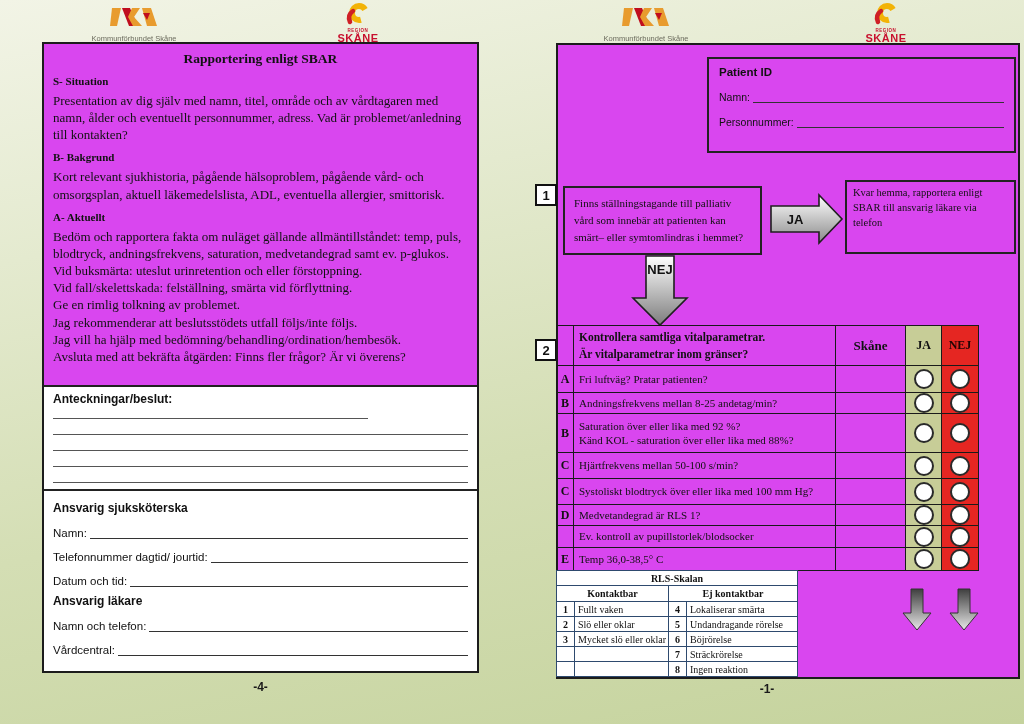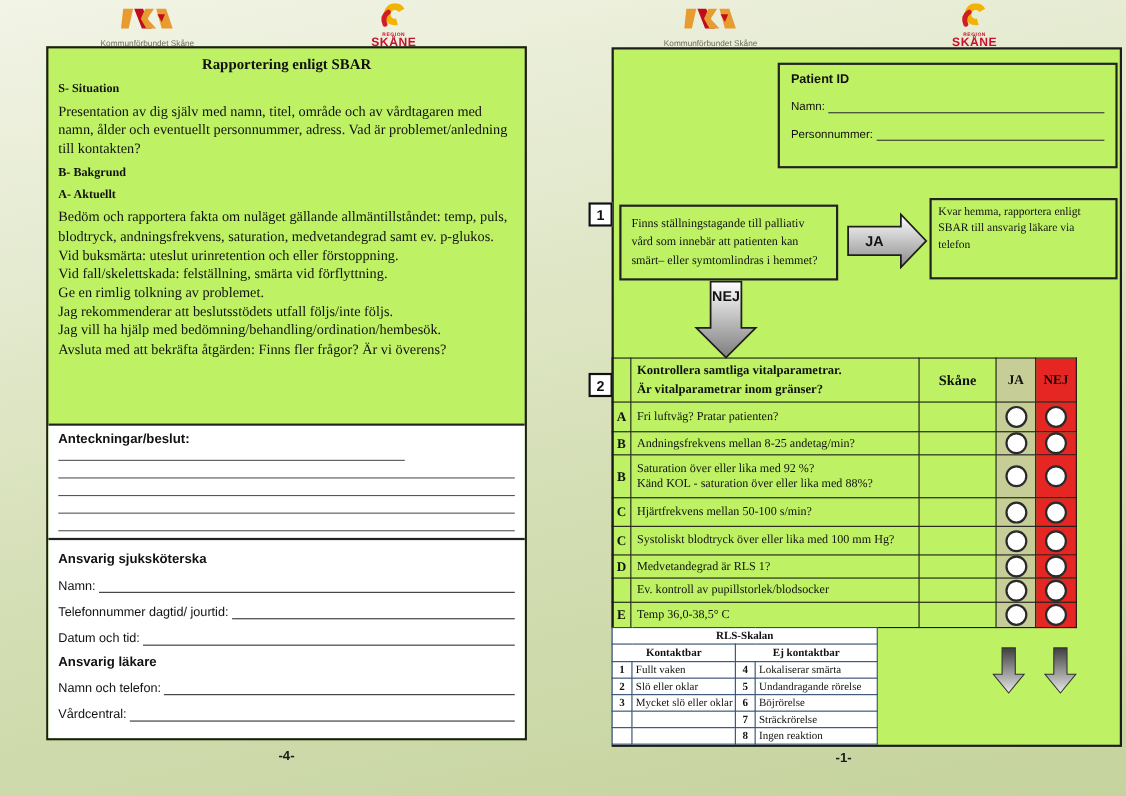--- a/index.html
+++ b/index.html
@@ -1,21 +1,21 @@
 <!DOCTYPE html>
 <html><head>
 <meta charset="utf-8">
 <style>
   html,body{margin:0;padding:0;}
   body{
     width:1024px;height:724px;position:relative;overflow:hidden;
     background:linear-gradient(168deg,#f2f4e6 0%,#e4eacf 28%,#d4deb4 60%,#c5d39d 100%);
     font-family:"Liberation Serif","DejaVu Serif",serif;color:#111;
   }
-  .page{position:absolute;background:#bef264;border:2px solid #1c1c1c;box-sizing:border-box;}
+  .page{position:absolute;background:#d946ef;border:2px solid #1c1c1c;box-sizing:border-box;}
   #left-page{left:42px;top:42px;width:437px;height:631px;}
   #right-page{left:556px;top:43px;width:464px;height:636px;}
 
   
   .logo-blk{position:absolute;text-align:center;}
   .ksk-label{font:7.5px "Liberation Sans","DejaVu Sans",sans-serif;color:#6c6c5e;margin-top:1px;white-space:nowrap;}
   .skane-region{font:bold 4.5px "Liberation Sans",sans-serif;color:#c8102e;letter-spacing:.5px;line-height:4px;}
   .skane-word{font:800 11px "Liberation Sans","DejaVu Sans",sans-serif;color:#c8102e;letter-spacing:.5px;line-height:11px;}
   #ksk-1{left:84px;top:5px;width:100px;} #ksk-2{left:596px;top:5px;width:100px;}
   #skane-1{left:326px;top:3px;width:64px;} #skane-2{left:854px;top:3px;width:64px;}
@@ -125,20 +125,23 @@
 
 <div class="page" id="left-page">
   <div id="lp-top">
     <div class="lp-title">Rapportering enligt SBAR</div>
     <div id="sbar-sections">
         <div class="sec-heading">S- Situation</div>
         <div class="sec-body">
           <div class="sec-line">Presentation av dig själv med namn, titel, område och av vårdtagaren med namn, ålder och eventuellt personnummer, adress. Vad är problemet/anledning till kontakten?</div>
         </div>
         <div class="sec-heading">B- Bakgrund</div>
+        <div class="sec-body">
+          <div class="sec-line">Kort relevant sjukhistoria, pågående hälsoproblem, pågående vård- och omsorgsplan, aktuell läkemedelslista, ADL, eventuella allergier, smittorisk.</div>
+        </div>
         <div class="sec-heading">A- Aktuellt</div>
         <div class="sec-body">
           <div class="sec-line">Bedöm och rapportera fakta om nuläget gällande allmäntillståndet: temp, puls, blodtryck, andningsfrekvens, saturation, medvetandegrad samt ev. p-glukos.</div>
           <div class="sec-line">Vid buksmärta: uteslut urinretention och eller förstoppning.</div>
           <div class="sec-line">Vid fall/skelettskada: felställning, smärta vid förflyttning.</div>
           <div class="sec-line">Ge en rimlig tolkning av problemet.</div>
         </div>
         <div class="sec-body">
           <div class="sec-line">Jag rekommenderar att beslutsstödets utfall följs/inte följs.</div>
           <div class="sec-line">Jag vill ha hjälp med bedömning/behandling/ordination/hembesök.</div>

